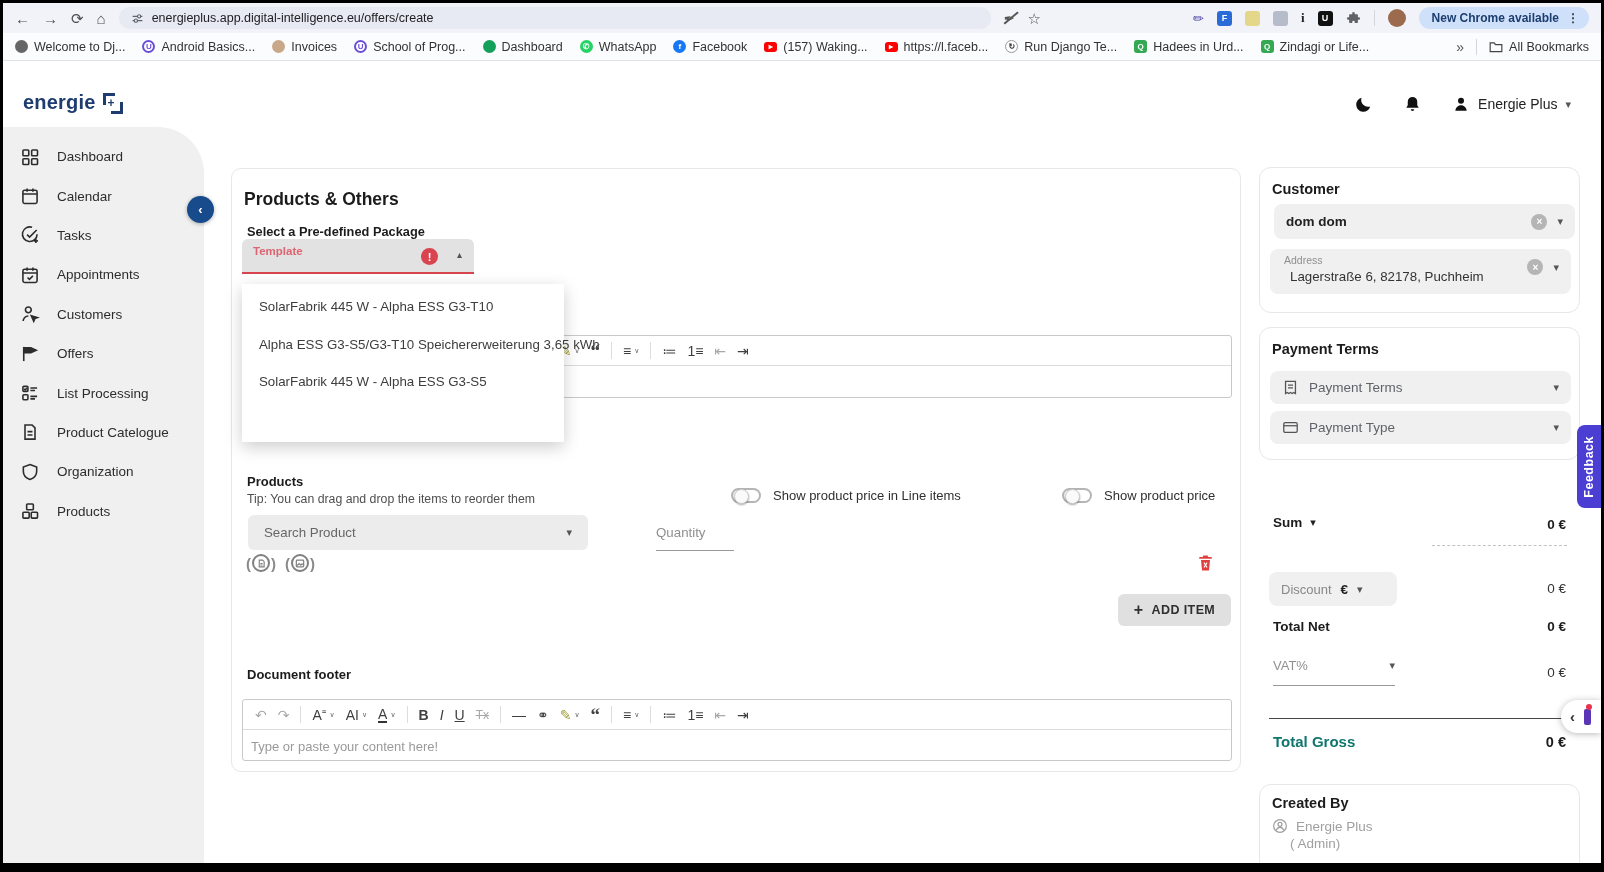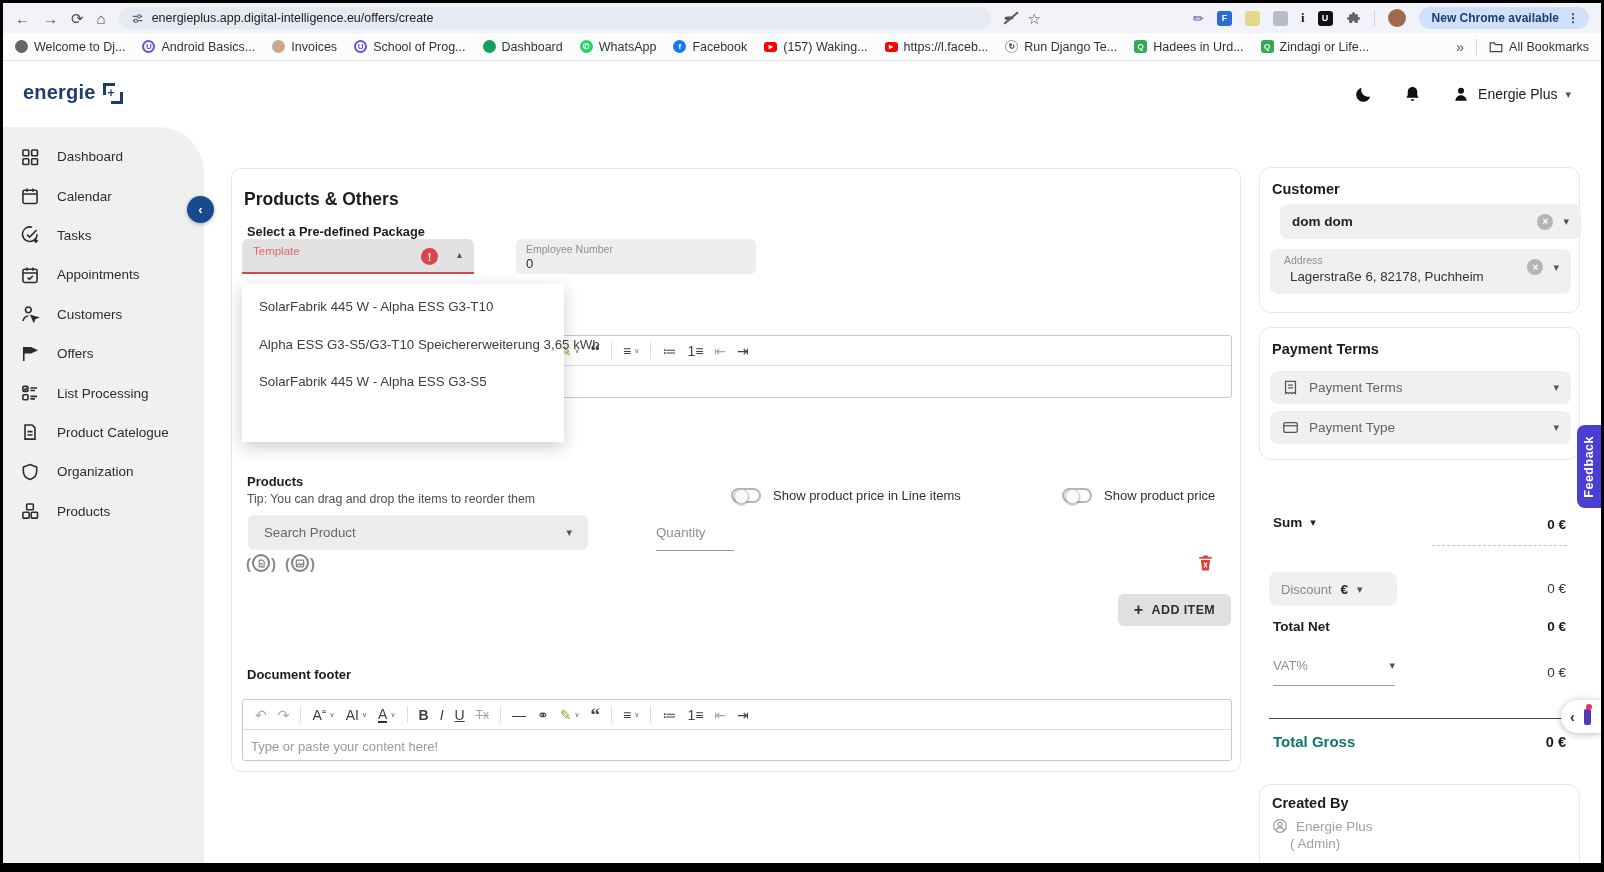--- a/index.html
+++ b/index.html
@@ -18,21 +18,21 @@
   .inkwrap::after { content:""; position:absolute; left:-2px; top:6px; width:18px; height:1.6px; background:#555; transform:rotate(-40deg); }
   .chrome-pill { background:#cfe0fb; color:#1c3e6e; font-size:12px; font-weight:bold; border-radius:13px; padding:4px 10px 4px 13px; display:flex; align-items:center; gap:8px; }
   .vsep { width:1px; height:16px; background:#d4d6dd; }
 
   .bookmarks { position:absolute; left:0; top:30px; right:0; height:28px; background:#fbfcfe; border-bottom:1px solid #e2e3e8; display:flex; align-items:center; gap:17px; padding:0 12px; font-size:12.5px; color:#333; }
   .bm { display:flex; align-items:center; gap:6px; white-space:nowrap; }
   .fav { width:13px; height:13px; border-radius:50%; display:flex; align-items:center; justify-content:center; font-size:8px; font-weight:bold; color:#fff; flex:none; }
   .bm-right { margin-left:auto; display:flex; align-items:center; gap:12px; }
 
   
-  .appheader { position:absolute; left:0; top:58px; right:0; height:66px; background:#fff;text-align:center; }
+  .appheader { position:absolute; left:0; top:68px; right:0; height:66px; background:#fff;text-align:center; }
   .logo { position:absolute; left:20px; top:20px; display:flex; align-items:flex-start; }
   .logo-text { font-size:20px; font-weight:800; color:#1f3c70; letter-spacing:.2px; }
   .logo-mark { position:relative; width:20px; height:21px; margin-left:7px; top:2px; }
   .logo-mark::before { content:""; position:absolute; left:0; top:0; width:9px; height:9px; border-left:3px solid #1f3c70; border-top:3px solid #1f3c70; }
   .logo-mark::after { content:""; position:absolute; right:0; bottom:0; width:9px; height:9px; border-right:3px solid #1f3c70; border-bottom:3px solid #1f3c70; }
   .logo-plus { position:absolute; left:5px; top:3px; font-size:12px; font-weight:800; color:#1f3c70; }
   .hdr-right { position:absolute; right:30px; top:0; height:100%; display:flex; align-items:center; gap:30px; }
   .usergrp { display:flex; align-items:center; gap:8px; font-size:14px; color:#222; }
 
   
@@ -42,21 +42,21 @@
   .side-item svg { flex:none; }
   .collapse-btn { position:absolute; left:184px; top:69px; width:27px; height:27px; border-radius:50%; background:#174b8c; color:#fff; display:flex; align-items:center; justify-content:center; font-size:13px; font-weight:bold; box-shadow:0 1px 4px rgba(0,0,0,.3); }
 
   
   .card { position:absolute; background:#fff; border:1px solid #e7e7e7; border-radius:12px; }
   .main-card { left:228px; top:165px; width:1010px; height:604px; border-radius:10px; }
   .h1 { font-size:17.5px; font-weight:800; color:#1c1c1c; }
   .lbl-b { font-size:12.8px; font-weight:bold; color:#1c1c1c; }
 
   .tpl-select { position:absolute; left:10px; top:70px; width:232px; height:35px; background:#e2e2e2; border-radius:6px 6px 0 0; border-bottom:2.5px solid #d7454e; }
-  .tpl-label { position:absolute; left:11px; top:6px; font-size:11.5px; color:#dd6470; }
+  .tpl-label { position:absolute; left:11px; top:6px; font-size:11.5px; color:#dd6470;font-weight:bold; }
   .err-badge { position:absolute; right:36px; top:9px; width:17px; height:17px; border-radius:50%; background:#d9444e; color:#fff; font-size:11px; font-weight:bold; display:flex; align-items:center; justify-content:center; }
   .tpl-caret { position:absolute; right:12px; top:10px; font-size:10px; color:#555; }
 
   .emp-box { position:absolute; left:284px; top:70px; width:240px; height:35px; background:#eeeeee; border-radius:6px; padding:4px 10px; }
   .emp-label { font-size:10.5px; color:#8f8f8f; }
   .emp-value { font-size:13px; color:#2b2b2b; margin-top:1px; }
 
   .pkg-dropdown { position:absolute; left:10px; top:115px; width:322px; height:158px; background:#fff; box-shadow:0 5px 16px rgba(0,0,0,.2); z-index:40; padding-top:4px; }
   .pkg-opt { height:37.5px; display:flex; align-items:center; padding-left:17px; font-size:13.3px; color:#3d3d3d; cursor:pointer; white-space:nowrap; }
 
@@ -321,24 +321,20 @@
     <div class="abs lbl-b" style="left:15px;top:55px">Select a Pre-defined Package</div>
 
     <div class="tpl-select">
       <span class="tpl-label">Template</span>
       <span class="err-badge">
           <span>!</span>
         </span>
       <span class="tpl-caret">▴</span>
     </div>
 
-    <div class="emp-box">
-      <div class="emp-label">Employee Number</div>
-      <div class="emp-value">0</div>
-    </div>
 
     <div class="ed" style="left:10px;top:166px;width:990px;height:63px">
       <div class="ed-toolbar">
         <span class="ti dim">↶</span>
         <span class="ti dim">↷</span>
         <span class="ed-sep"></span>
         <span class="ti">
             <span>A⁼</span>
             <span class="chev">∨</span>
           </span>
@@ -480,21 +476,21 @@
         <span class="ti">1≡</span>
         <span class="ti dim">⇤</span>
         <span class="ti">⇥</span>
       </div>
       <div class="ed-content">Type or paste your content here!</div>
     </div>
   </div>
 
   <div class="card" style="left:1256px;top:164px;width:321px;height:146px">
     <div class="abs rp-title" style="left:12px;top:13px">Customer</div>
-    <div class="field" style="left:20px;top:36px;width:301px;height:35px">
+    <div class="field" style="left:14px;top:36px;width:301px;height:35px">
       <div class="fieldrow">
         <span style="font-size:13.5px;font-weight:bold;color:#222">dom dom</span>
         <span style="margin-left:auto" class="clearx">
             <span>×</span>
           </span>
         <span class="caret">▾</span>
       </div>
     </div>
     <div class="field" style="left:10px;top:81px;width:301px;height:45px">
       <div style="position:absolute;left:14px;top:5px;font-size:10.5px;color:#8f8f8f">Address</div>

